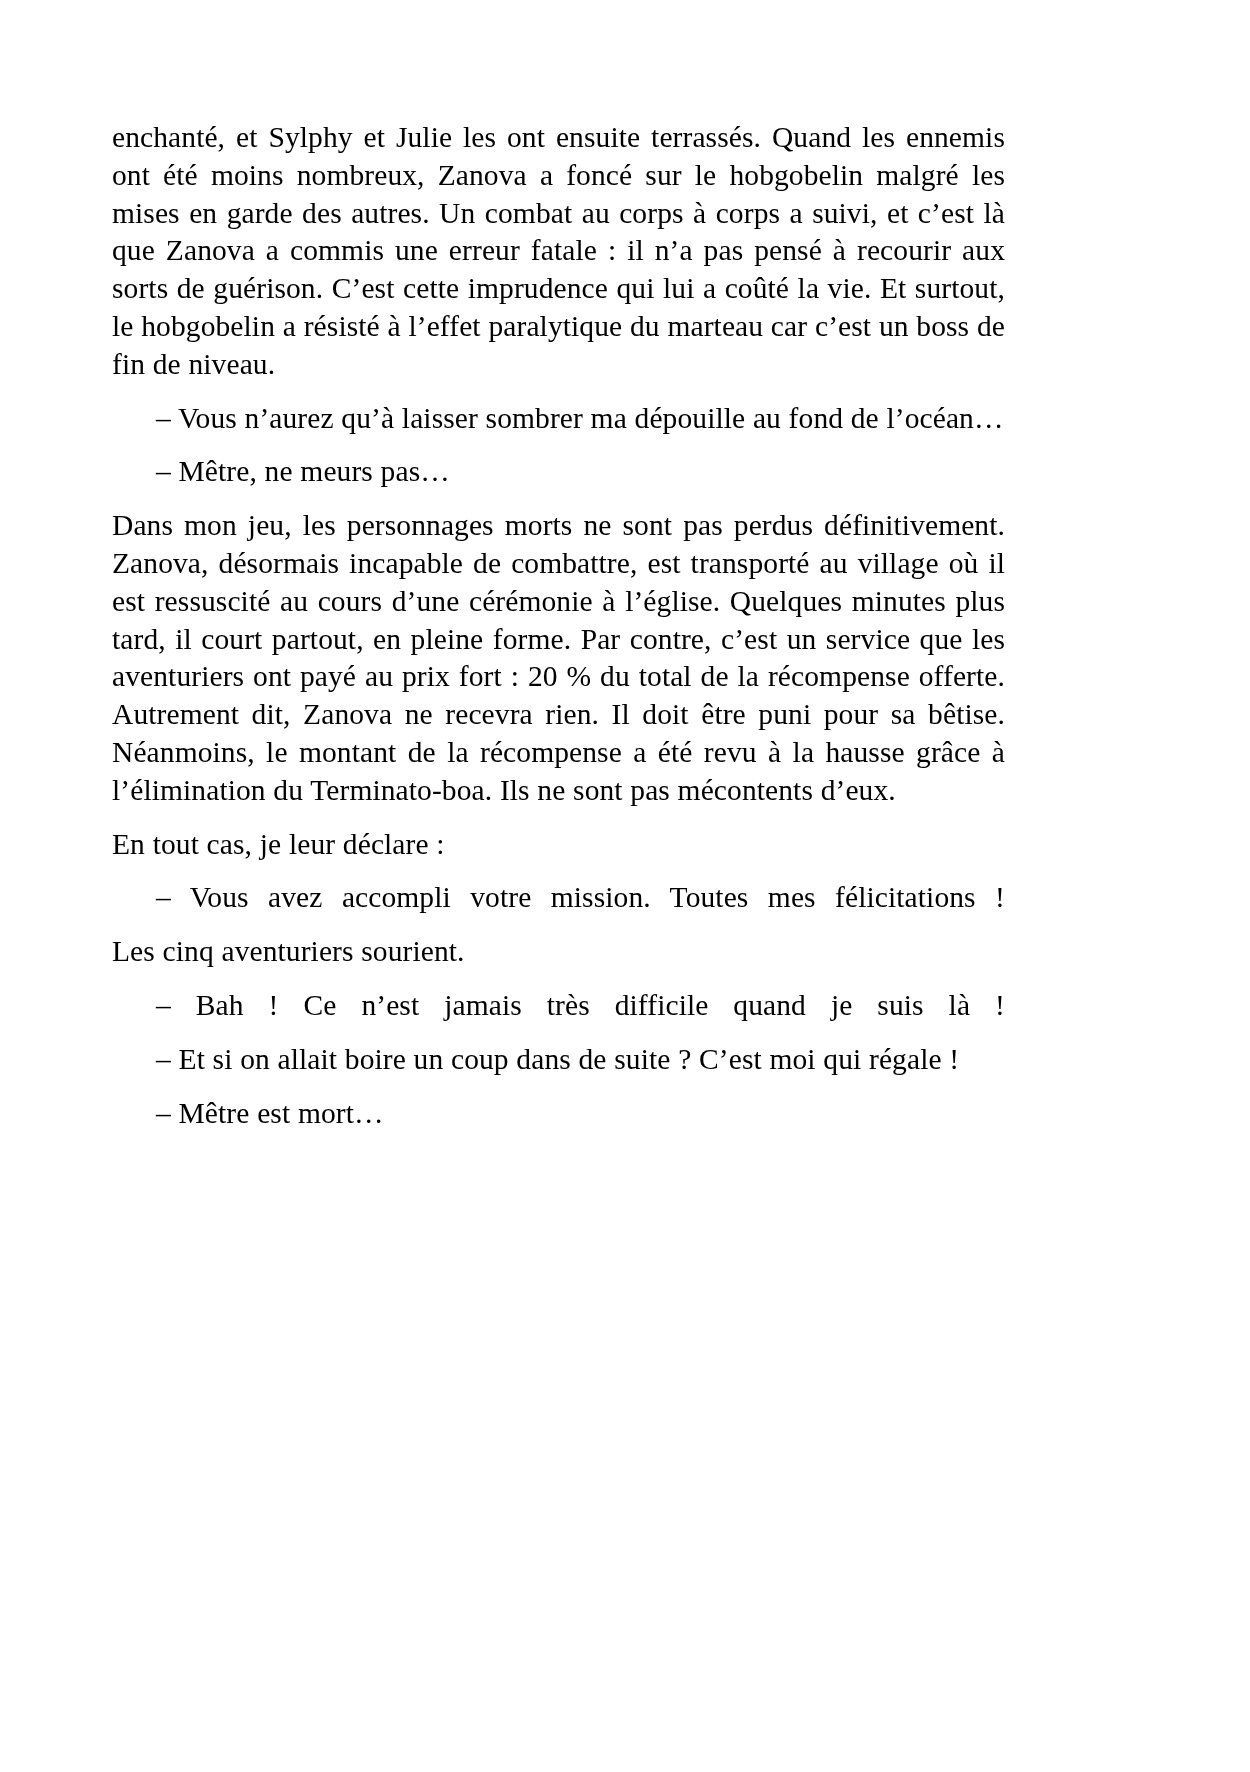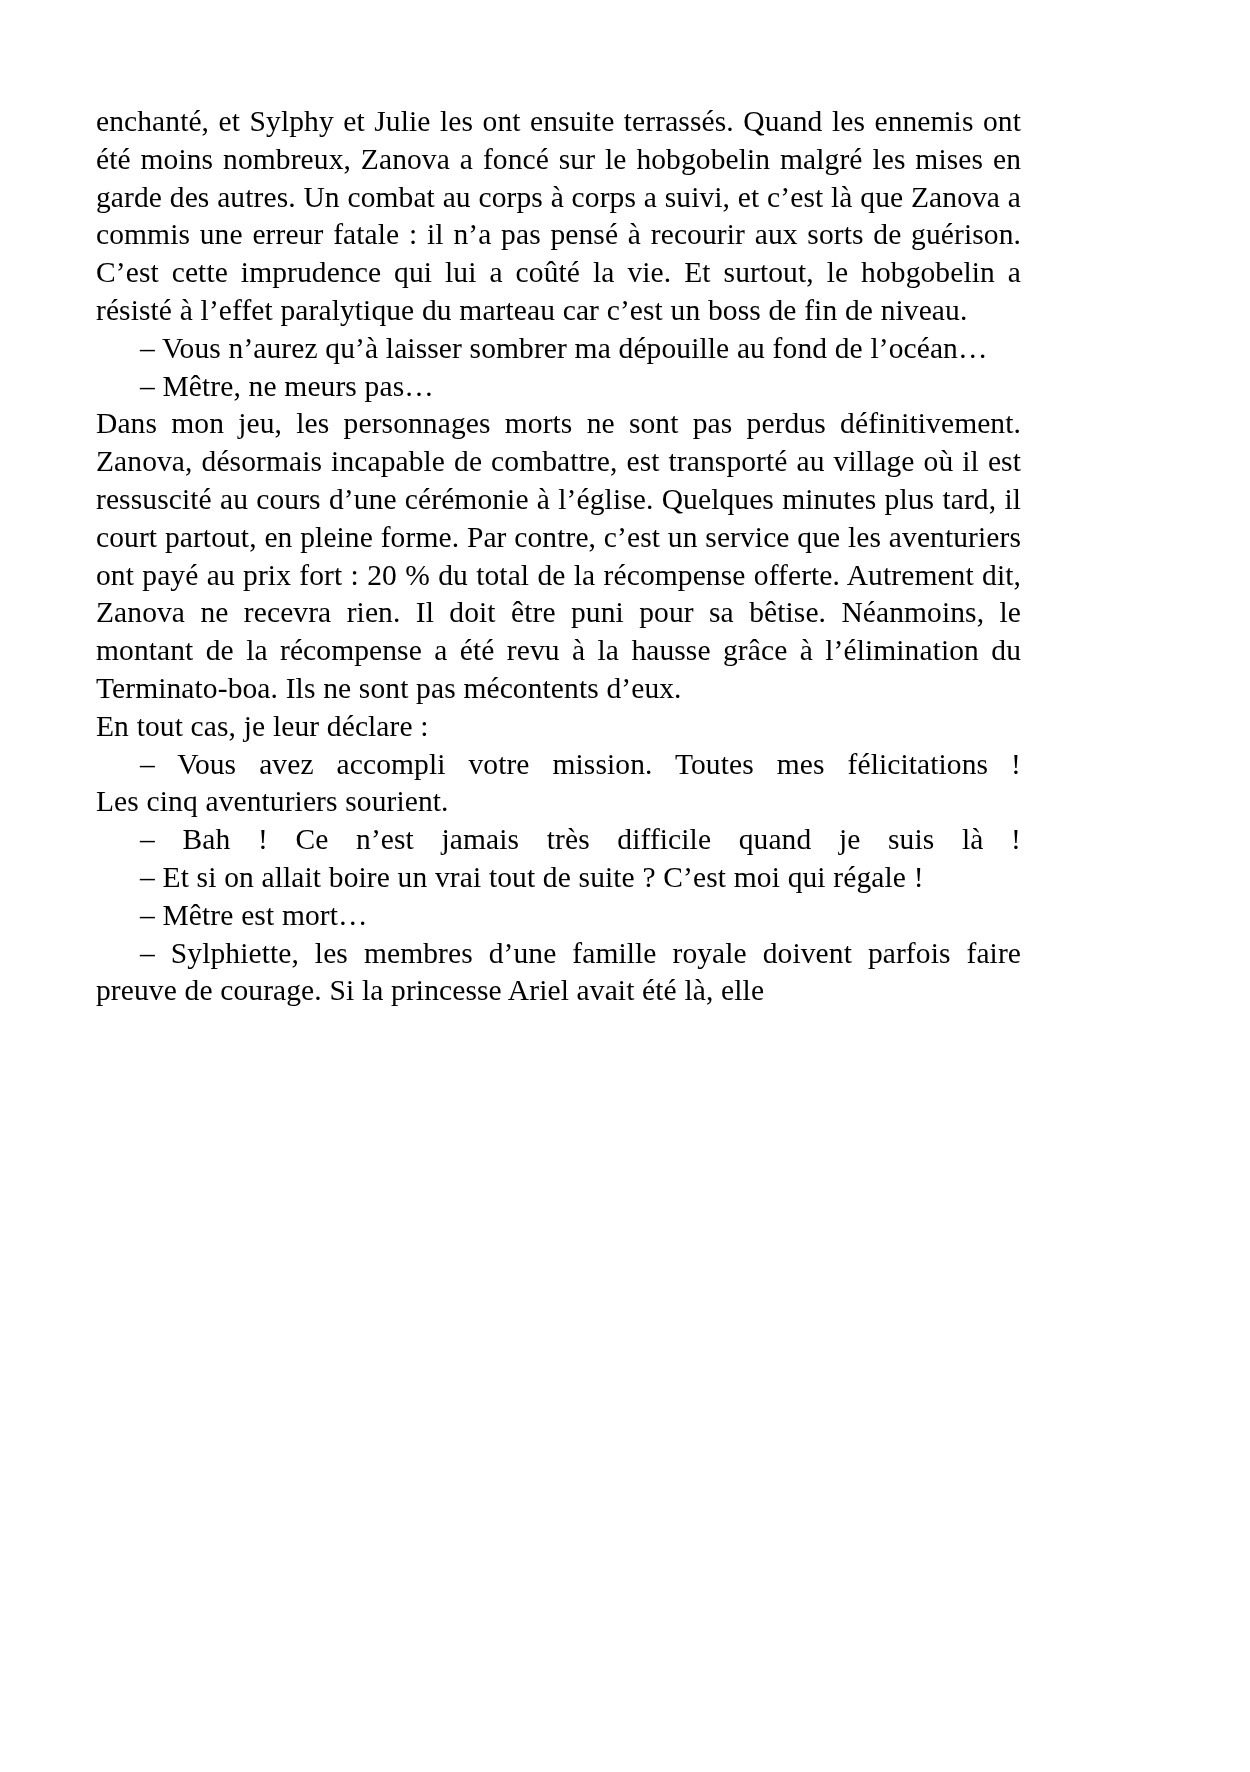--- a/index.html
+++ b/index.html
@@ -22,21 +22,21 @@
     background: #ffffff;
     box-sizing: border-box;
   }
   .text-block {
     position: absolute;
     left: 96px;
     top: 103px;
     width: 925px;
   }
   p.para {
-    margin: 0;
+    margin: 16px;
     padding: 0;
     font-size: 29.5px;
     line-height: 37.8px;
     text-align: justify;
     text-justify: inter-word;
     letter-spacing: 0.1px;
     word-spacing: 0.2px;
     -webkit-hyphens: none;
     hyphens: none;
   }
@@ -70,22 +70,21 @@
 
     <p class="para flush">En tout cas, je leur déclare :</p>
 
     <p class="para dialogue justify-last">– Vous avez accompli votre mission. Toutes mes félicitations !</p>
 
     <p class="para flush">Les cinq aventuriers sourient.</p>
 
     <p class="para dialogue justify-last">– Bah ! Ce n’est jamais très difficile quand je suis là !</p>
 
 
-    <p class="para dialogue">– Et si on allait boire un vrai tout de suite ? C’est moi qui régale !</p>
+    <p class="para dialogue">– Et si on allait boire un coup dans de suite ? C’est moi qui régale !</p>
 
 
     <p class="para dialogue">– Mêtre est mort…</p>
 
 
-    <p class="para dialogue">– Sylphiette, les membres d’une famille royale doivent parfois faire preuve de courage. Si la princesse Ariel avait été là, elle</p>
 
   </div>
 </div>
 
 </body></html>

